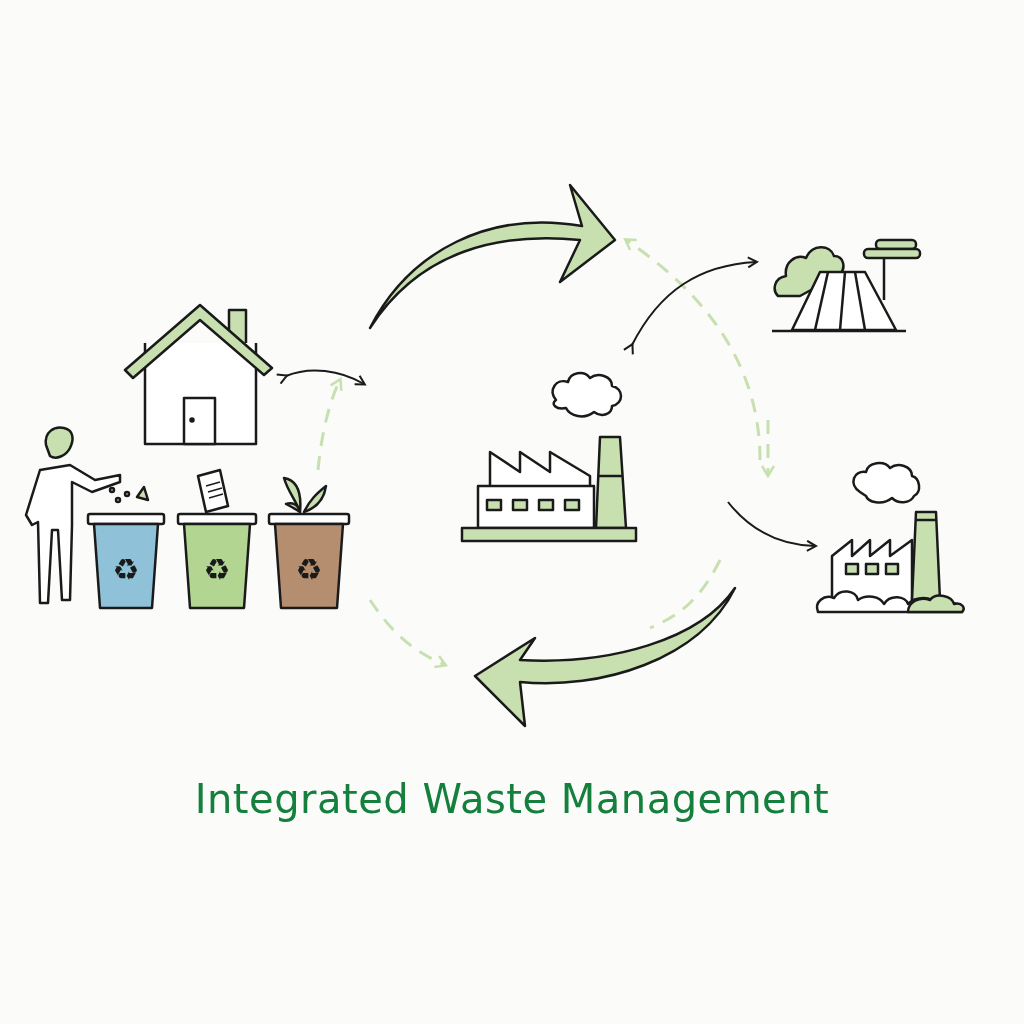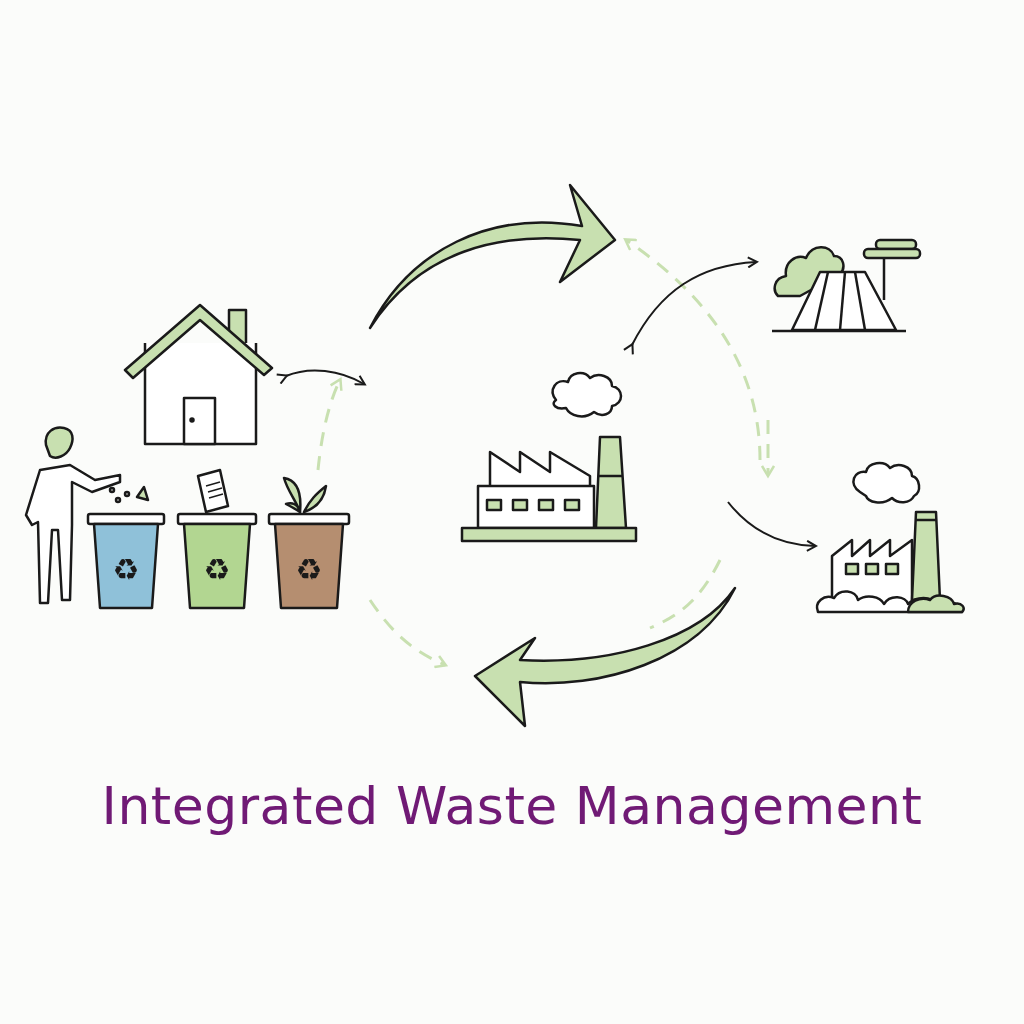--- a/index.html
+++ b/index.html
@@ -1,20 +1,20 @@
 <!DOCTYPE html>
 <html><head>
 <meta charset="utf-8">
 <style>
   html, body { margin: 0; padding: 0; }
   body { width: 1024px; height: 1024px; background: #fbfcfa; position: relative; overflow: hidden; }
   #stage { position: absolute; left: 0; top: 0; width: 1024px; height: 1024px; }
   .title {
     position: absolute; left: 0; top: 776px; width: 1024px; text-align: center;
-    font-family: "DejaVu Sans", sans-serif; font-size: 52px; color: #701a75; letter-spacing: 0.5px;
+    font-family: "DejaVu Sans", sans-serif; font-size: 40px; color: #15803d; letter-spacing: 0.5px;
   }
 </style>
 </head>
 <body>
 
 <svg id="stage" viewBox="0 0 1024 1024" xmlns="http://www.w3.org/2000/svg">
   <defs>
     <marker id="arrowBlack" markerWidth="12" markerHeight="12" refX="9" refY="6" orient="auto" markerUnits="userSpaceOnUse">
       <path d="M1,1 L10,6 L1,11" fill="none" stroke="#1a1a1a" stroke-width="2"></path>
     </marker>

